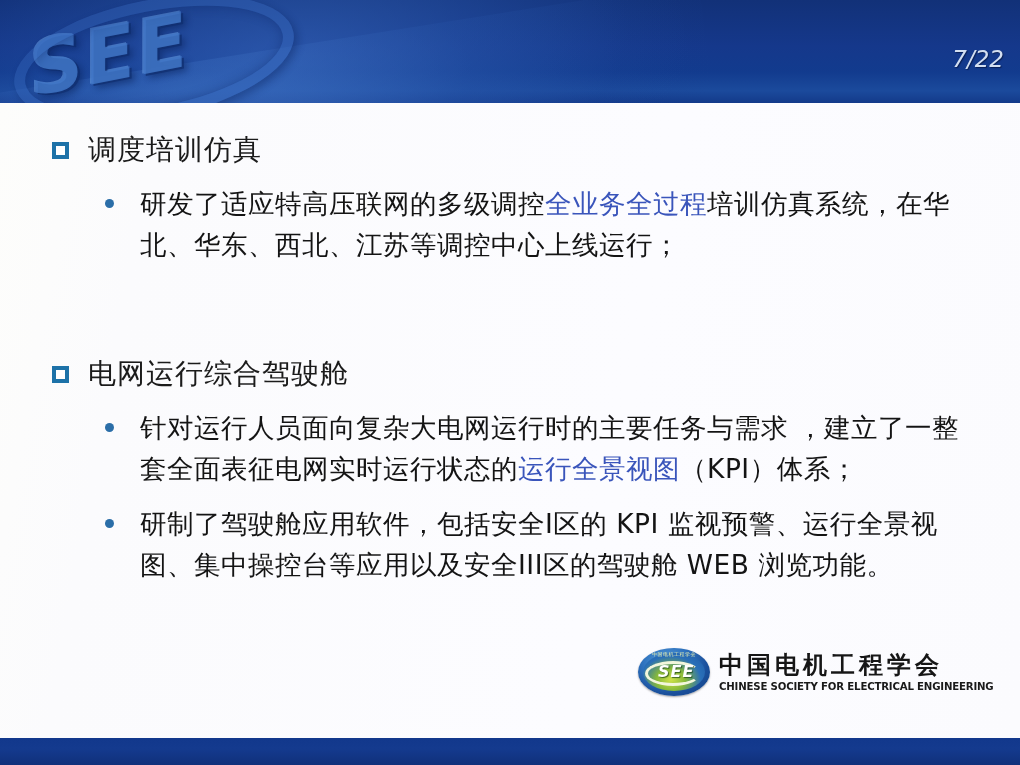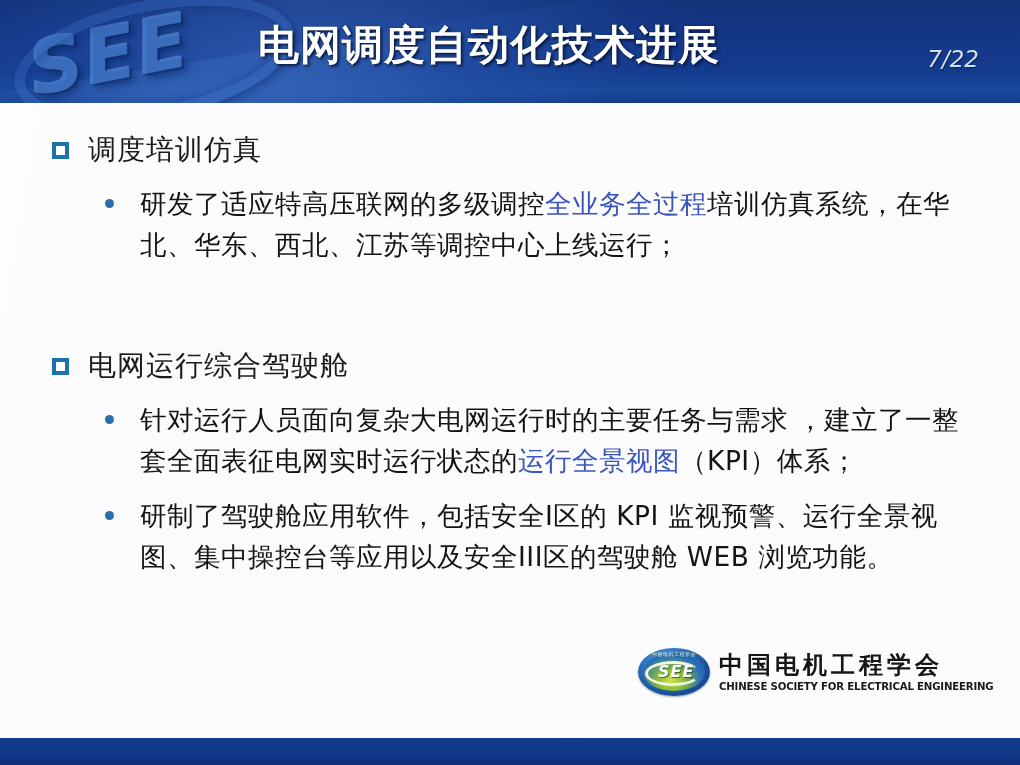--- a/index.html
+++ b/index.html
@@ -91,21 +91,21 @@
     font-size: 41px;
     font-weight: bold;
     color: #ffffff;
     letter-spacing: 1px;
     text-shadow: 2px 2px 3px rgba(6,20,62,0.85), 0 0 2px rgba(0,0,0,0.5);
     white-space: nowrap;
   }
 
   .page-number {
     position: absolute;
-    right: 41px;
+    right: 16px;
     top: 46px;
     font-family: "DejaVu Sans", "Liberation Sans", sans-serif;
     font-size: 23px;
     font-style: italic;
     color: #d3dff1;
     letter-spacing: 0px;
     text-shadow: 1px 1px 1px rgba(8,26,74,0.8);
   }
 
   
@@ -117,21 +117,21 @@
     height: 635px;
     background: linear-gradient(100deg, #fdfdfb 0%, #fbfbfd 14%, #fcfcff 60%, #fbfbfe 100%);
   }
 
   .block {
     position: absolute;
     left: 0;
     width: 1020px;
   }
   .block-1 { top: 28px; }
-  .block-2 { top: 244px; }
+  .block-2 { top: 252px; }
 
   .heading-row {
     display: flex;
     align-items: flex-start;
     padding-left: 52px;
   }
   .sq-bullet {
     width: 17px;
     height: 17px;
     border: 4px solid #1d72a8;
@@ -283,21 +283,20 @@
 
   <div class="header">
     <div class="header-wave"></div>
     <div class="header-wave2"></div>
 
     <div class="watermark">
       <div class="wm-ellipse"></div>
       <div class="wm-text">SEE</div>
     </div>
 
-    <div class="header-title">电网调度自动化技术进展</div>
     <div class="page-number">7/22</div>
   </div>
 
   <div class="body-area">
 
     <div class="block block-1">
       <div class="heading-row">
         <div class="sq-bullet"></div>
         <div class="heading-text">调度培训仿真</div>
       </div>

